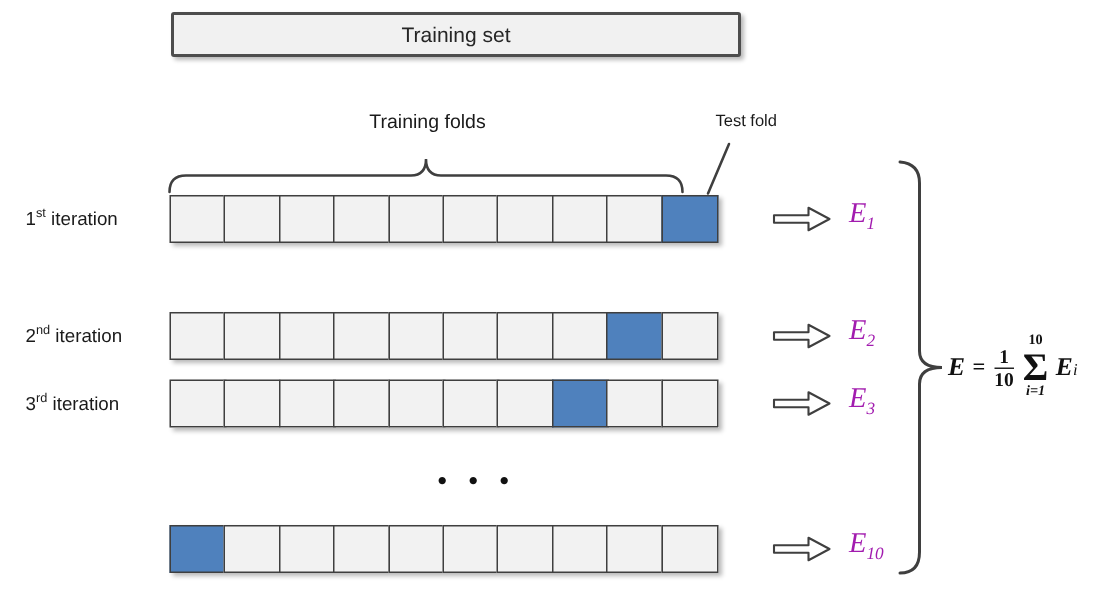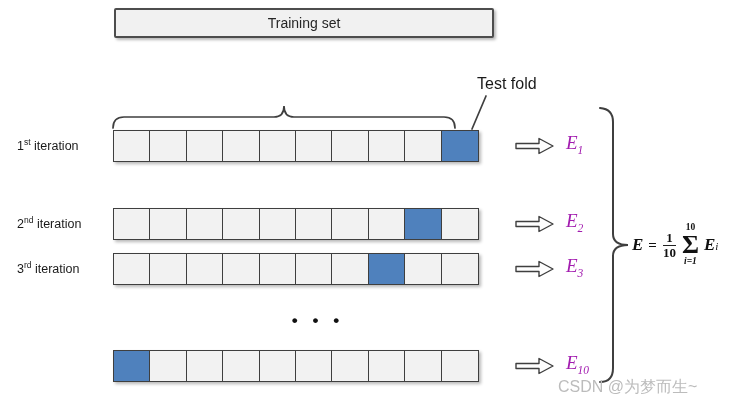--- a/index.html
+++ b/index.html
@@ -13,21 +13,21 @@
     background:#f1f1f1;border:2px solid #4d4d4d;border-radius:2px;
     box-shadow:2px 2px 3px rgba(0,0,0,.28);
     display:flex;align-items:center;justify-content:center;
     font-size:14px;color:#262626;box-sizing:border-box;
   }
   .training-folds-label{
     position:absolute;left:215px;top:73px;width:140px;text-align:center;
     font-size:13px;color:#1a1a1a;
   }
   .test-fold-label{
-    position:absolute;left:477px;top:75px;font-size:16px;color:#1a1a1a;
+    position:absolute;left:477px;top:75px;font-size:11px;color:#1a1a1a;
   }
   
   .overlay{position:absolute;left:0;top:0;width:736px;height:405px;pointer-events:none;}
   
   .fold-row{position:absolute;left:0;width:736px;height:32px;}
   .iter-label{
     position:absolute;left:17px;top:0;width:94px;height:32px;line-height:32px;
     font-size:12.5px;color:#1a1a1a;white-space:nowrap;
   }
   .iter-label sup{font-size:8.5px;vertical-align:super;line-height:0;}
@@ -78,20 +78,21 @@
 </style>
 </head>
 <body>
 
 <div id="canvas">
 
   <div class="training-set-box">
     <span>Training set</span>
   </div>
 
+  <div class="training-folds-label">Training folds</div>
   <div class="test-fold-label">Test fold</div>
 
   <svg class="overlay" viewBox="0 0 736 405">
     <path d="M113,128 Q113,117 124,117 L274,117 Q284,117 284,106 Q284,117 294,117 L444,117 Q455,117 455,128" fill="none" stroke="#3f3f3f" stroke-width="1.7" stroke-linecap="round"></path>
     <path d="M486,96 L472,129" fill="none" stroke="#3f3f3f" stroke-width="1.7" stroke-linecap="round"></path>
     <path d="M600,108 Q613,109 613,122 L613,234 Q613,245 628,245 Q613,245 613,256 L613,368 Q613,382 600,382" fill="none" stroke="#3f3f3f" stroke-width="2" stroke-linecap="round"></path>
   </svg>
 
   <div class="fold-row" style="top:130px">
     <div class="iter-label"><span>1</span><sup>st</sup> <span>iteration</span></div>
@@ -185,14 +186,13 @@
       <span class="s-up">10</span>
       <span class="s-sym">Σ</span>
       <span class="s-lo">i=1</span>
     </span>
     <span class="f-term">
       <span class="f-var">E</span>
       <sub>i</sub>
     </span>
   </div>
 
-  <div class="watermark">CSDN @为梦而生~</div>
 </div>
 
 </body></html>

